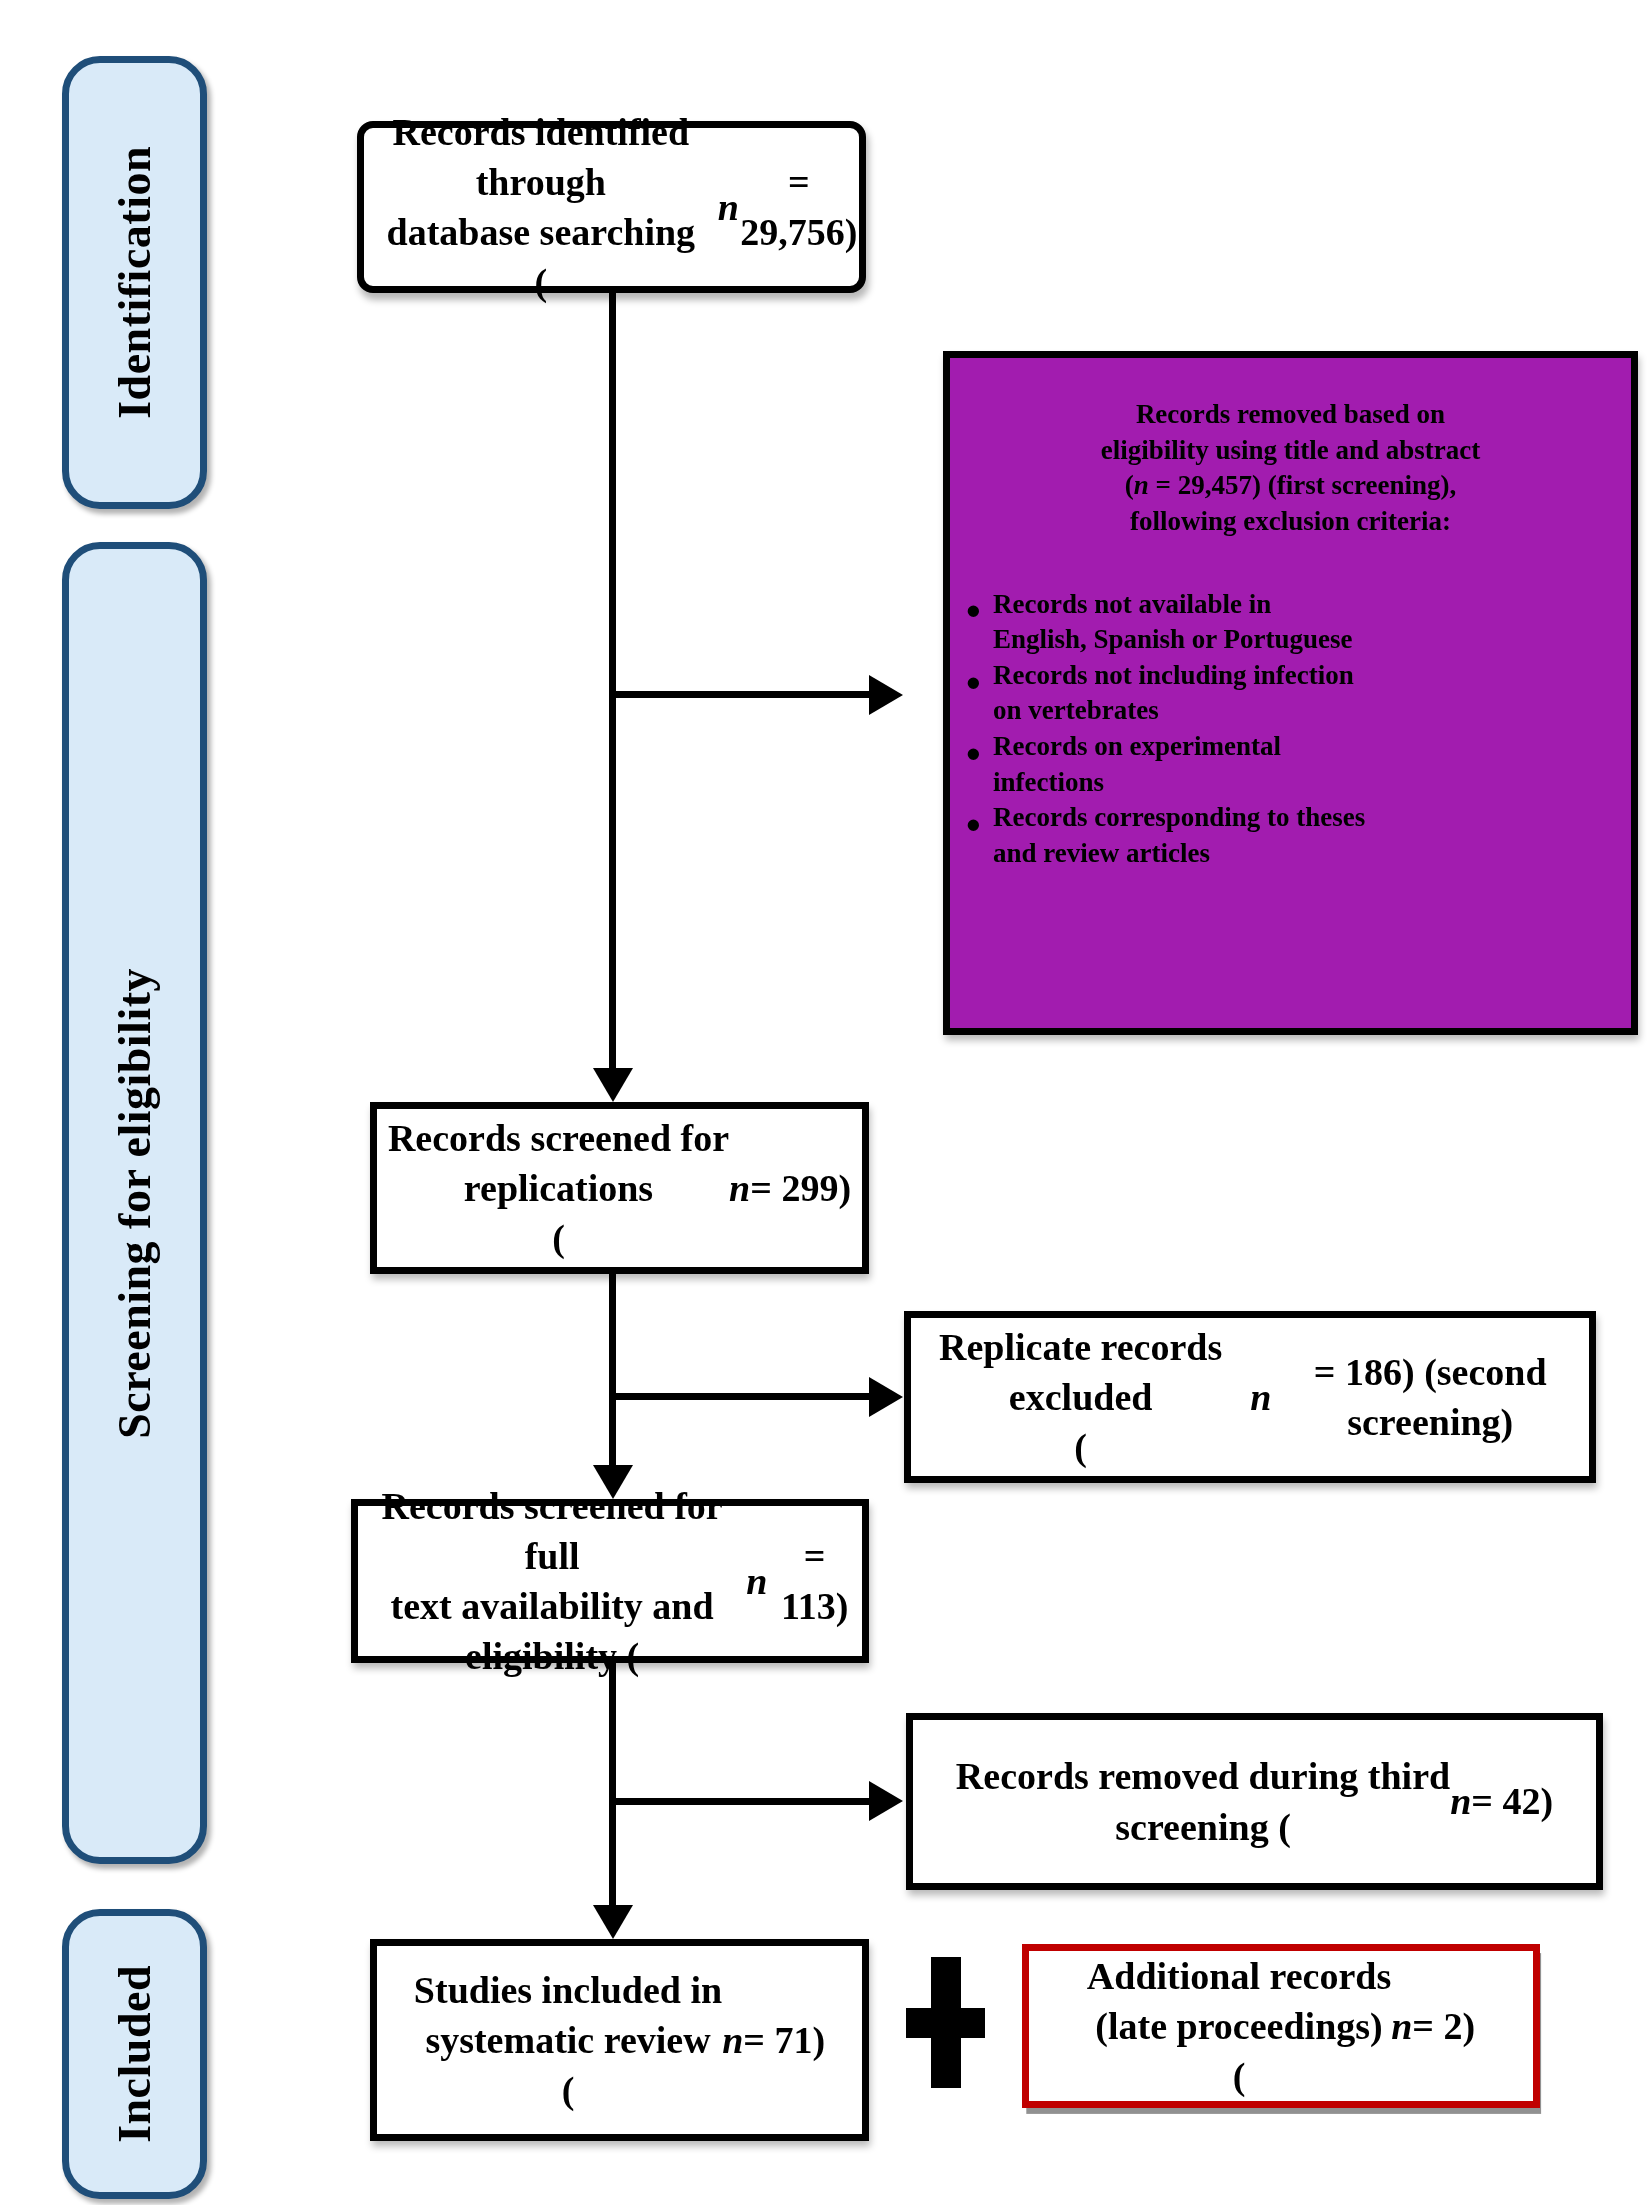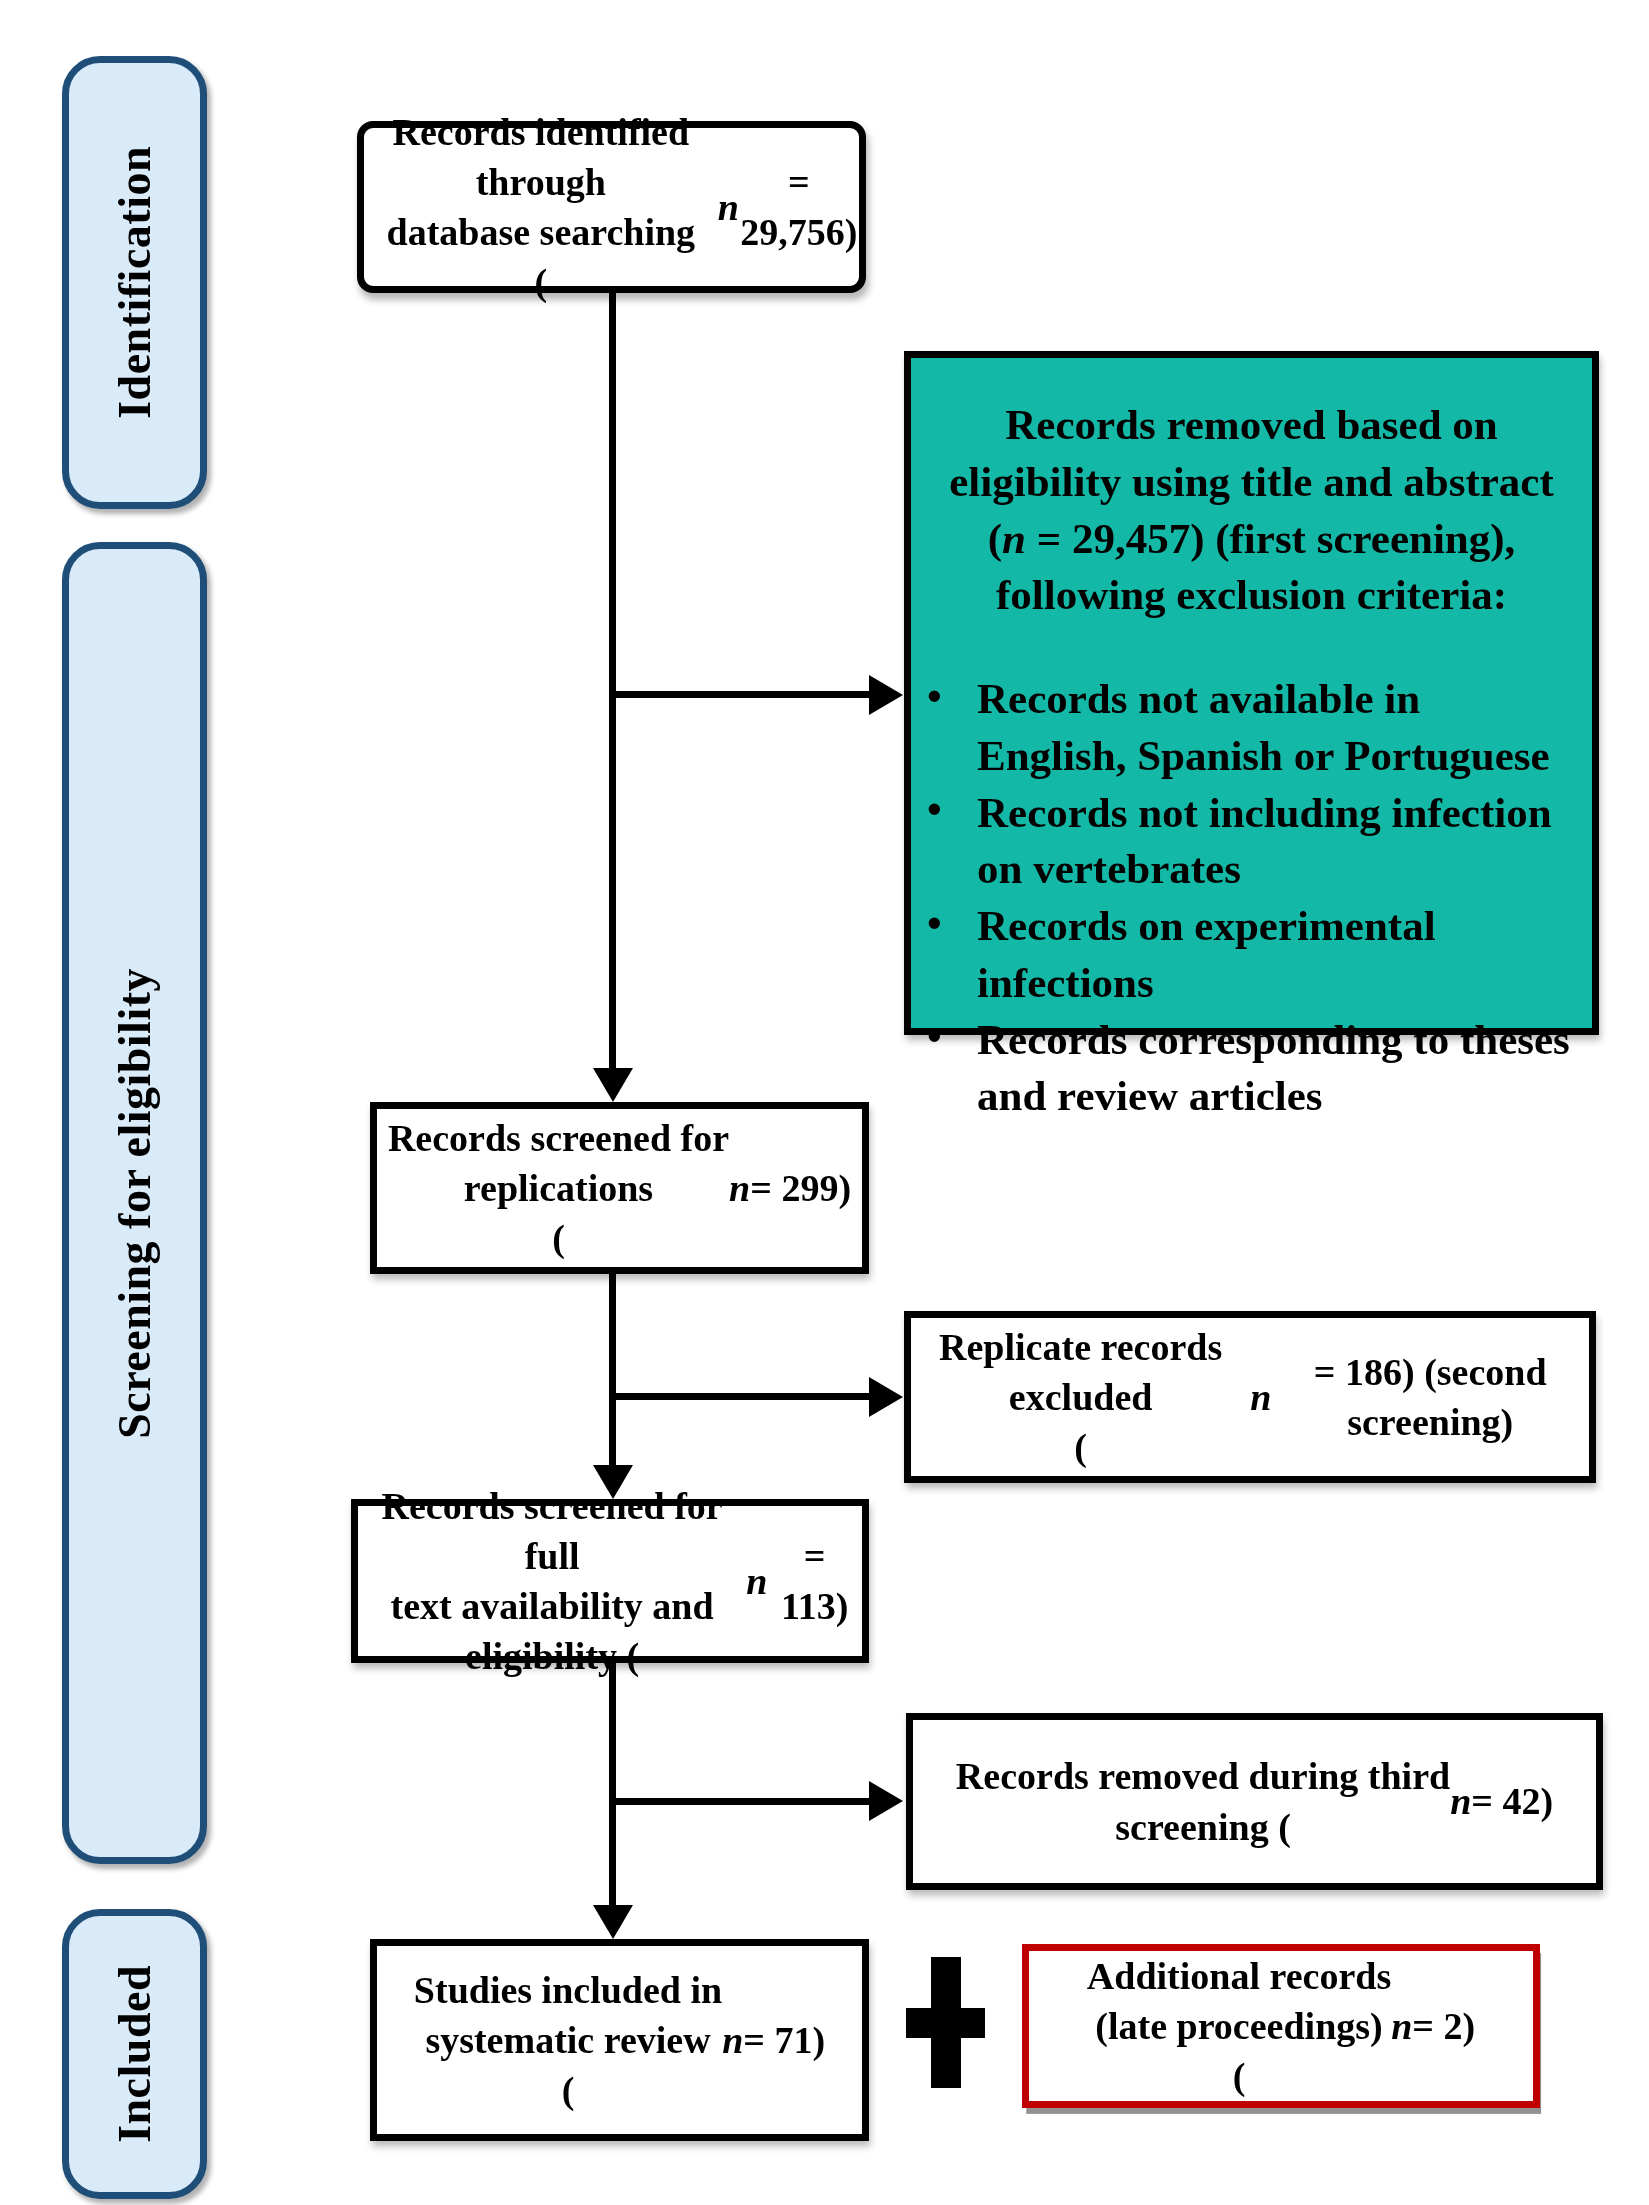--- a/index.html
+++ b/index.html
@@ -52,32 +52,33 @@
     white-space: pre-line;
     box-shadow: 2.1px 6.4px 7.5px rgba(0,0,0,0.28);
   }
   .fbox i { font-style: italic; }
 
   .redbox { border-color: #c00000; box-shadow: 2.7px 7.5px 0 -1.6px rgba(55,55,55,0.55); }
 
   
   .exclbox {
     position: absolute;
-    background: #14b8a6;
+    background: #a21caf;
     border: 7px solid #000000;
     box-sizing: border-box;
-    font-size: 43px;
+    font-size: 27px;
     font-weight: bold;
     line-height: 1.32;
     box-shadow: 2.1px 6.4px 7.5px rgba(0,0,0,0.28);
     padding-top: 39px;
+    margin-left: 39px;
   }
   .excl-header { text-align: center; white-space: pre-line; }
   .excl-list { list-style: none; margin: 47px 0 0 0; padding: 0; text-align: left; }
-  .excl-list li { position: relative; padding-left: 66px; white-space: pre-line; }
+  .excl-list li { position: relative; padding-left: 43px; white-space: pre-line; }
   .excl-list li::before {
     content: "\2022";
     position: absolute;
     left: 16px;
     top: -2.1px;
     font-size: 42px;
   }
 
   
   .vline, .hline { position: absolute; background: #000000; }

